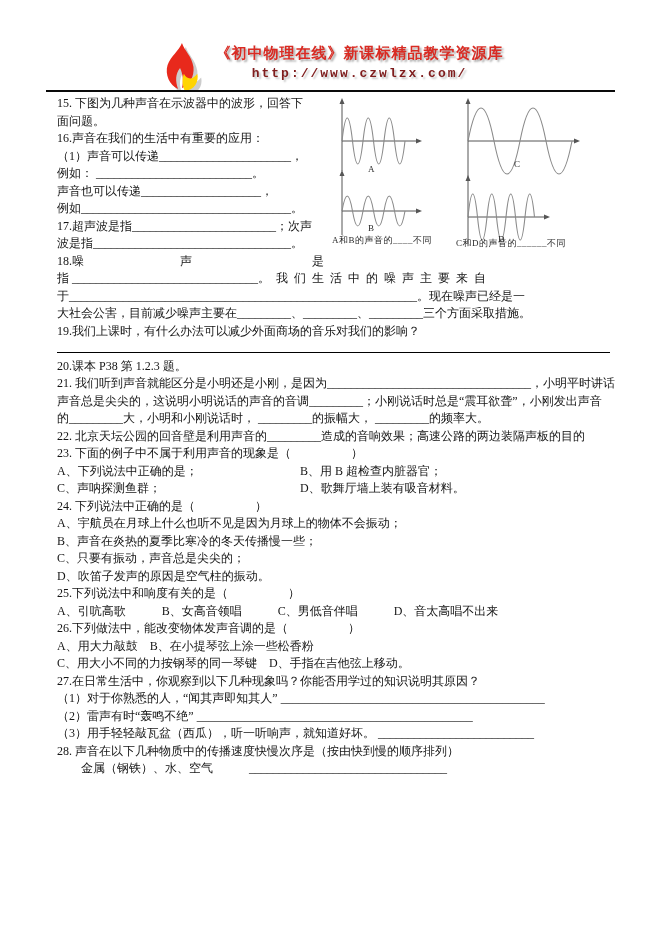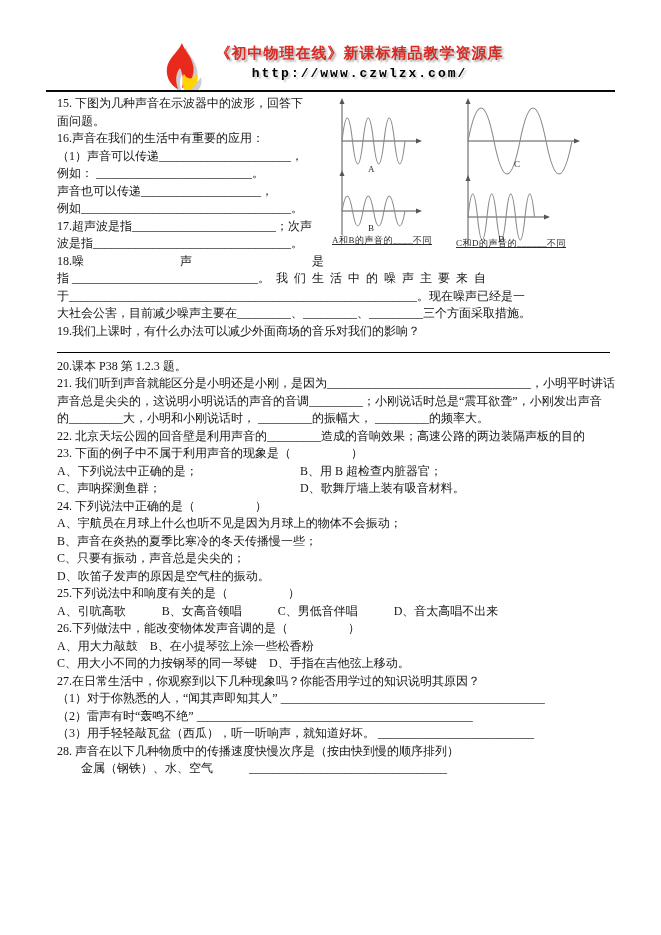--- a/index.html
+++ b/index.html
@@ -18,42 +18,42 @@
   .divider{position:absolute;top:90px;left:46px;width:569px;height:0;
            border-top:2px solid #0a0a0a;}
   
   .content{position:absolute;left:57px;top:95px;width:553px;font-size:12px;}
   .line{height:17.5px;line-height:17.5px;white-space:pre;position:relative;}
   .line .col2{position:absolute;left:243px;top:0;}
   .rule-line .rule{position:absolute;left:0;top:12px;width:553px;border-top:1px solid #000;}
   
   .figure{position:absolute;left:328px;top:95px;width:302px;height:170px;}
   .figure svg{position:absolute;left:0;top:0;}
-  .fig-caption{position:absolute;font-size:9px;letter-spacing:.5px;color:#2a2a2a;white-space:pre;text-decoration:underline;}
+  .fig-caption{position:absolute;font-size:9px;letter-spacing:.5px;color:#2a2a2a;white-space:pre;}
   .cap-ab{left:4px;top:139px;}
   .cap-cd{left:128px;top:142px;}
   .page-number{position:absolute;left:590px;top:856px;font-size:12px;}
 </style>
 </head>
 <body>
 
 <div class="page">
 
   <div class="header">
     <svg class="logo" viewBox="0 0 48 52" aria-hidden="true">
       <g transform="translate(4,4)" opacity="0.5">
         <path d="M25,1 C22,9 13,15 10,24 C7,34 12,45 21,49 C18,41 18,33 23,27 C26,33 27,41 25,48 C33,45 38,36 37,26 C35,14 28,10 25,1 Z" fill="#9b9b9b"></path>
         <path d="M27,33 C30,39 36,40 41,33 C43,41 38,50 28,51 C25,45 25,38 27,33 Z" fill="#9b9b9b"></path>
       </g>
       <path d="M25,1 C22,9 13,15 10,24 C7,34 12,45 21,49 C18,41 18,33 23,27 C26,33 27,41 25,48 C33,45 38,36 37,26 C35,14 28,10 25,1 Z" fill="#e8291c"></path>
       <path d="M27,33 C30,39 36,40 41,33 C43,41 38,50 28,51 C25,45 25,38 27,33 Z" fill="#ffd400"></path>
     </svg>
     <div class="masthead">
       <div class="site-title" style="color: rgb(217, 43, 35);">《初中物理在线》新课标精品教学资源库</div>
-      <div class="site-url" style="color: #000000;">http://www.czwlzx.com/</div>
+      <div class="site-url" style="color: #7f1d1d;">http://www.czwlzx.com/</div>
     </div>
   </div>
 
   <div class="divider"></div>
 
   <div class="content">
       <div class="line"><span>15. 下图为几种声音在示波器中的波形，回答下</span></div>
       <div class="line"><span>面问题。</span></div>
       <div class="line"><span>16.声音在我们的生活中有重要的应用：</span></div>
       <div class="line"><span>（1）声音可以传递______________________，</span></div>

